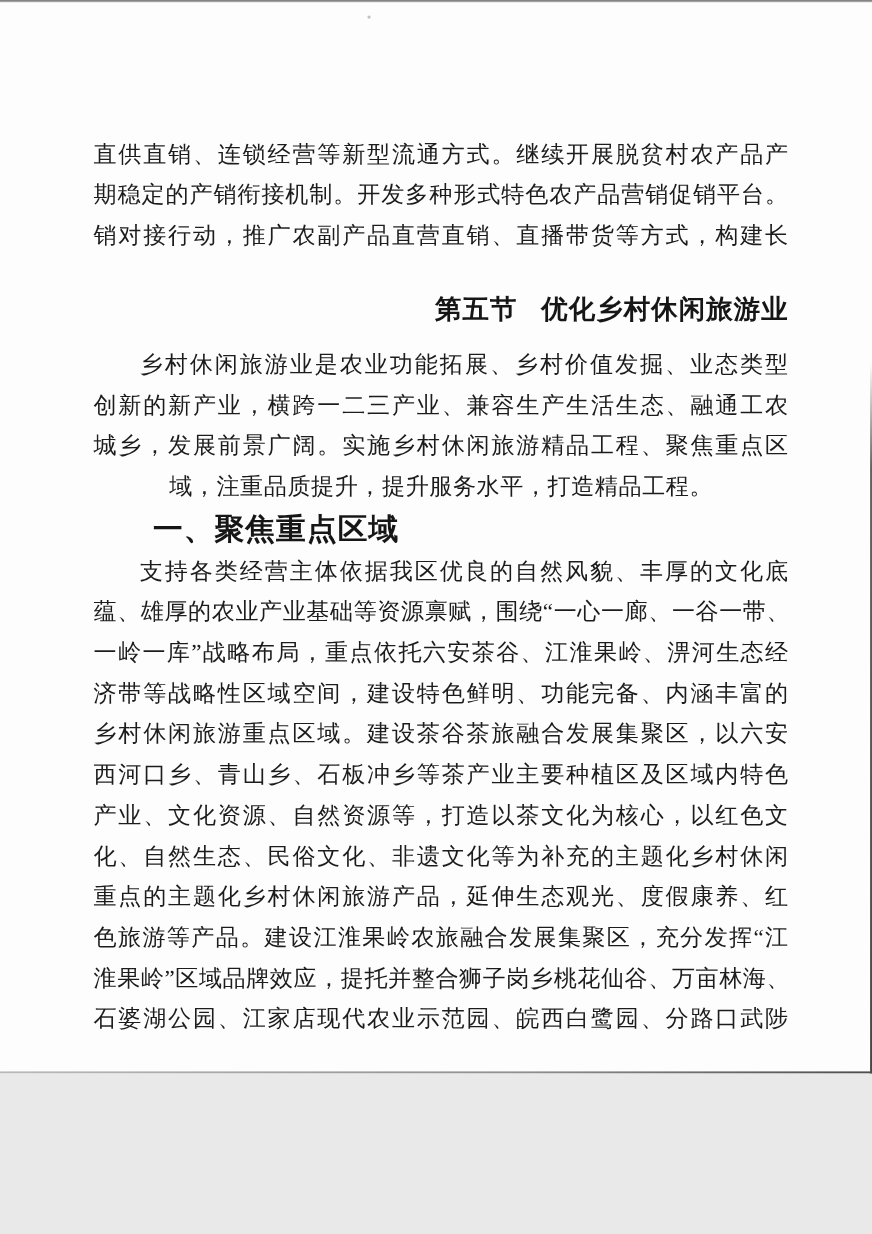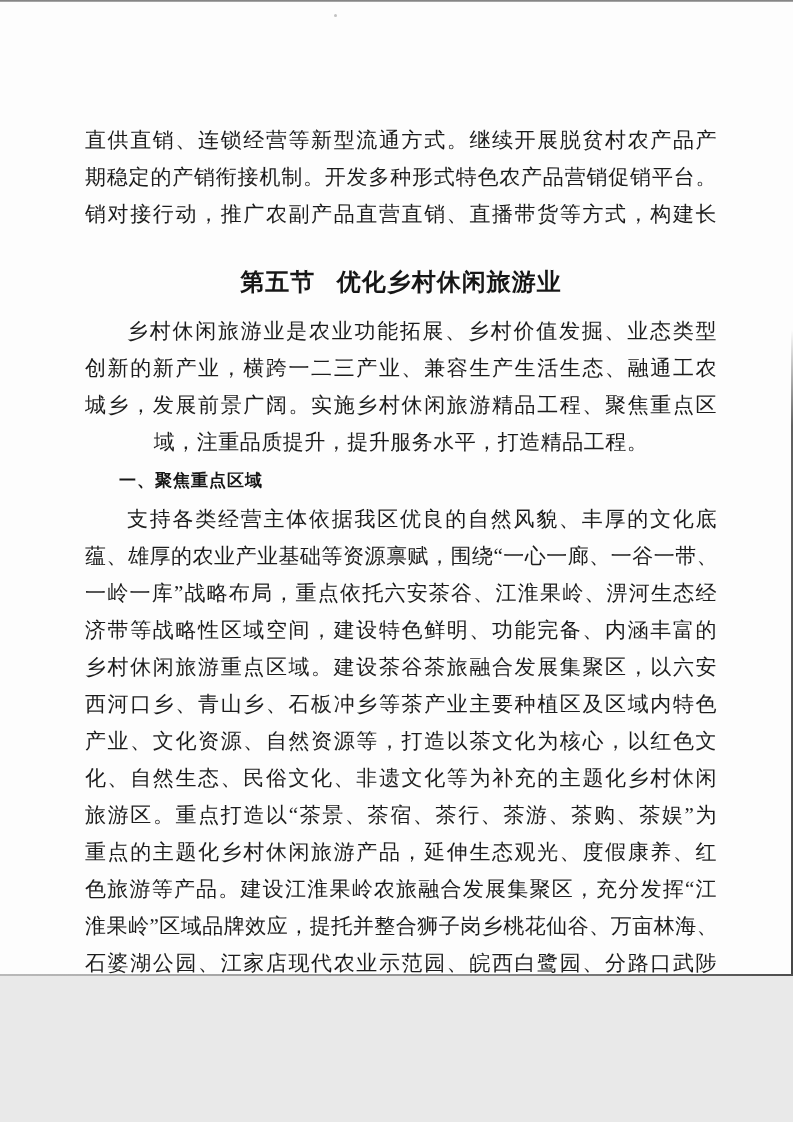--- a/index.html
+++ b/index.html
@@ -52,34 +52,34 @@
     letter-spacing: 0.5px;
     text-align: center;
   }
   .jf {
     text-align: justify;
     text-align-last: justify;
   }
   .indent { text-indent: 2em; }
   .sec-heading {
     margin: 32px 0 14px 0;
-    text-align: center;
+    text-align: right;
     font-family: "Liberation Sans", sans-serif;
     font-weight: bold;
     font-size: 24px;
     line-height: 34px;
     color: #161616;
     letter-spacing: 1px;
   }
   .sec-heading .num { margin-right: 0.9em; }
   .sub-heading {
     margin: 0;
     font-family: "Liberation Sans", sans-serif;
     font-weight: bold;
-    font-size: 17px;
+    font-size: 27px;
     line-height: 40px;
     text-indent: 2em;
     color: #161616;
     letter-spacing: 1px;
   }
   .footer {
     position: absolute;
     left: 95px;
     top: 1022px;
     font-size: 21px;
@@ -121,21 +121,20 @@
 
     <section>
       <p class="ln jf indent">支持各类经营主体依据我区优良的自然风貌、丰厚的文化底</p>
       <p class="ln jf">蕴、雄厚的农业产业基础等资源禀赋，围绕“一心一廊、一谷一带、</p>
       <p class="ln jf">一岭一库”战略布局，重点依托六安茶谷、江淮果岭、淠河生态经</p>
       <p class="ln jf">济带等战略性区域空间，建设特色鲜明、功能完备、内涵丰富的</p>
       <p class="ln jf">乡村休闲旅游重点区域。建设茶谷茶旅融合发展集聚区，以六安</p>
       <p class="ln jf">西河口乡、青山乡、石板冲乡等茶产业主要种植区及区域内特色</p>
       <p class="ln jf">产业、文化资源、自然资源等，打造以茶文化为核心，以红色文</p>
       <p class="ln jf">化、自然生态、民俗文化、非遗文化等为补充的主题化乡村休闲</p>
-      <p class="ln jf">旅游区。重点打造以“茶景、茶宿、茶行、茶游、茶购、茶娱”为</p>
       <p class="ln jf">重点的主题化乡村休闲旅游产品，延伸生态观光、度假康养、红</p>
       <p class="ln jf">色旅游等产品。建设江淮果岭农旅融合发展集聚区，充分发挥“江</p>
       <p class="ln jf">淮果岭”区域品牌效应，提托并整合狮子岗乡桃花仙谷、万亩林海、</p>
       <p class="ln jf">石婆湖公园、江家店现代农业示范园、皖西白鹭园、分路口武陟</p>
     </section>
 
   </main>
 
   <div class="footer">
     <span>— 27 —</span>

